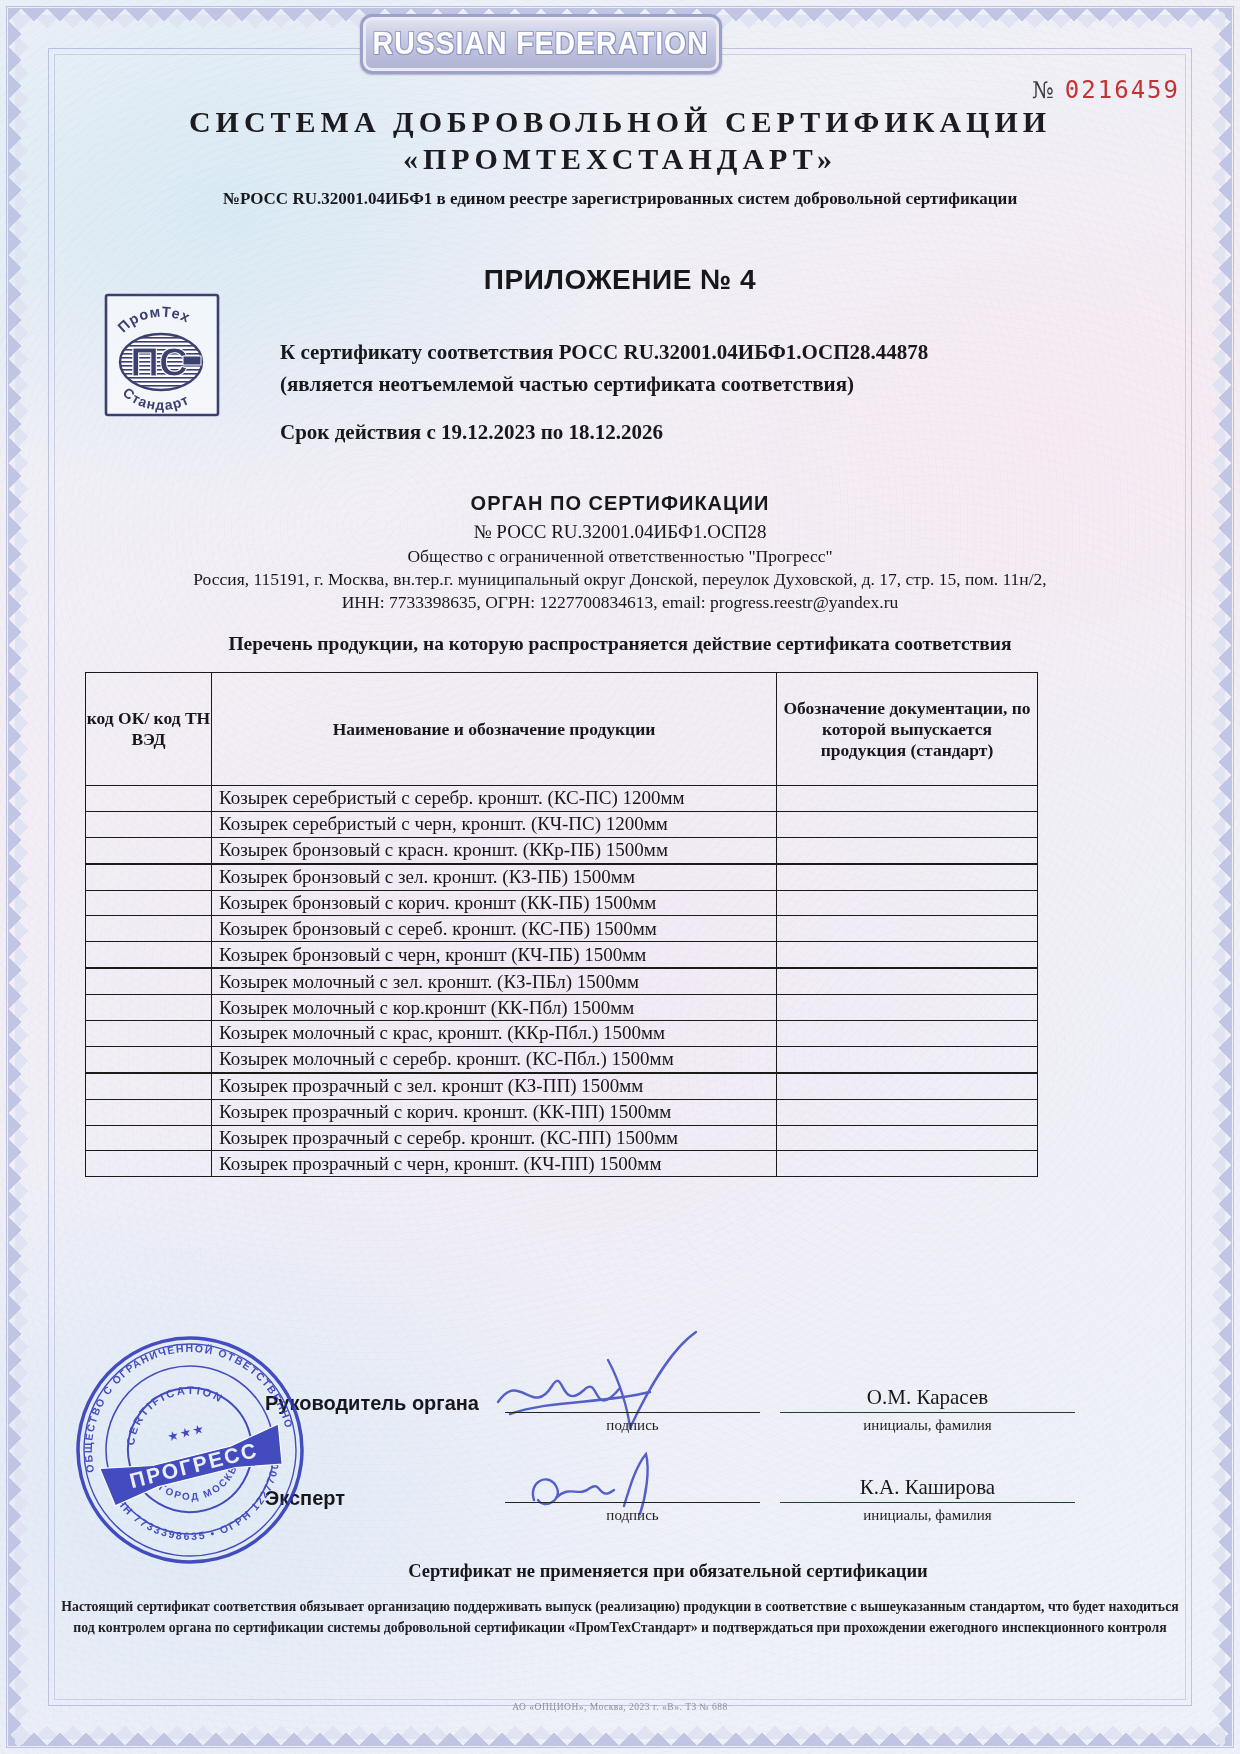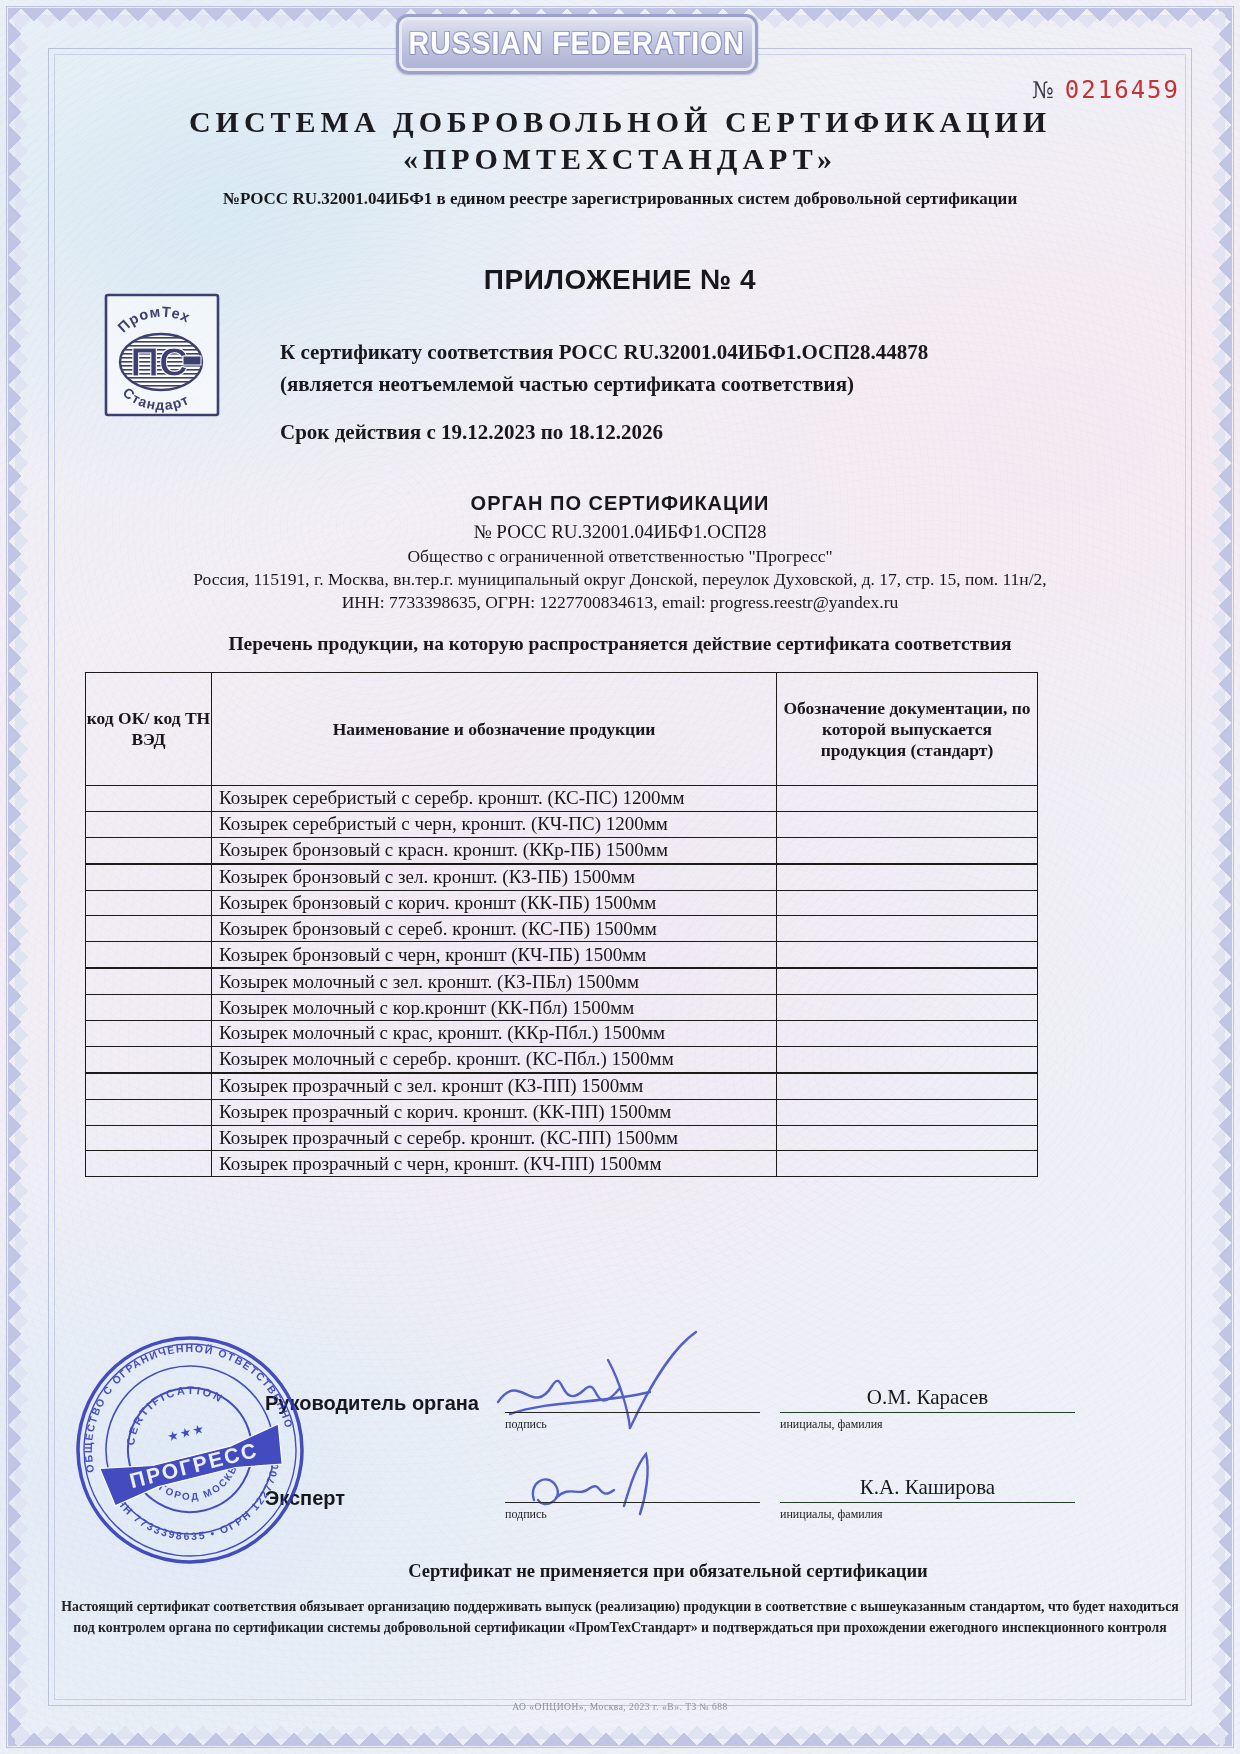--- a/index.html
+++ b/index.html
@@ -54,21 +54,21 @@
       linear-gradient(225deg,#bfc5e3 25%,transparent 25%),
       linear-gradient(315deg,#e0e3f2 25%,transparent 25%),
       linear-gradient(225deg,#e0e3f2 25%,transparent 25%);
     background-position:0 0,0 0,-7px 13px,-7px 13px;}
   .frame-line{position:absolute; border:1px solid rgba(130,140,195,.45); pointer-events:none;}
   .frame-line.outer{inset:6px;}
   .frame-line.in1{inset:48px;}
   .frame-line.in2{inset:54px; border-color:rgba(130,140,195,.3);}
   
   .plaque{
-    position:absolute; left:396px; top:14px; width:356px; height:54px;
+    position:absolute; left:360px; top:14px; width:356px; height:54px;
     background:linear-gradient(180deg,#e3e5f1 0%, #c3c7e0 45%, #aeb3d4 100%);
     border:3px solid #9ba1c8; border-radius:12px;
     box-shadow:inset 0 0 0 3px #e9eaf4, 0 1px 2px rgba(60,65,110,.35);
     display:flex; align-items:center; justify-content:center;
   }
   .plaque span{
     font-family:"Liberation Sans", sans-serif; font-weight:bold; font-size:31px;
     letter-spacing:1px; color:#ffffff; transform:scaleX(.92);
     text-shadow:0 0 2px #8d93c0, 1px 1px 0 #8d93c0, -1px -1px 0 #a8aed2, 1px -1px 0 #8d93c0, -1px 1px 0 #8d93c0;
     white-space:nowrap;
@@ -115,21 +115,21 @@
   
   .role{position:absolute; font-family:"Liberation Sans", sans-serif; font-size:20px; font-weight:bold;}
   .role.r1{left:265px; top:1392px;}
   .role.r2{left:265px; top:1487px;}
   .sig-line{position:absolute; border-bottom:1.6px solid #23231f;}
   .sig-line.s1{left:505px; top:1412px; width:255px;}
   .sig-line.s2{left:505px; top:1502px; width:255px;}
   .name-line{position:absolute; border-bottom:1.6px solid #23402a; width:295px; left:780px;}
   .name-line.n1{top:1412px;}
   .name-line.n2{top:1502px;}
-  .under-label{position:absolute; font-size:12px; color:#1e1e22; }
+  .under-label{position:absolute; font-size:15px; color:#1e1e22; text-align:center;}
   .under-label.u1{left:505px; top:1417px; width:255px;}
   .under-label.u2{left:505px; top:1507px; width:255px;}
   .under-label.u3{left:780px; top:1417px; width:295px;}
   .under-label.u4{left:780px; top:1507px; width:295px;}
   .sig-name{position:absolute; font-size:21px; color:#17171c; text-align:center; width:295px; left:780px;}
   .sig-name.nm1{top:1385px;}
   .sig-name.nm2{top:1475px;}
   .sig-scribble{position:absolute; pointer-events:none;}
   .sig-scribble.sc1{left:480px; top:1330px;}
   .sig-scribble.sc2{left:520px; top:1448px;}

